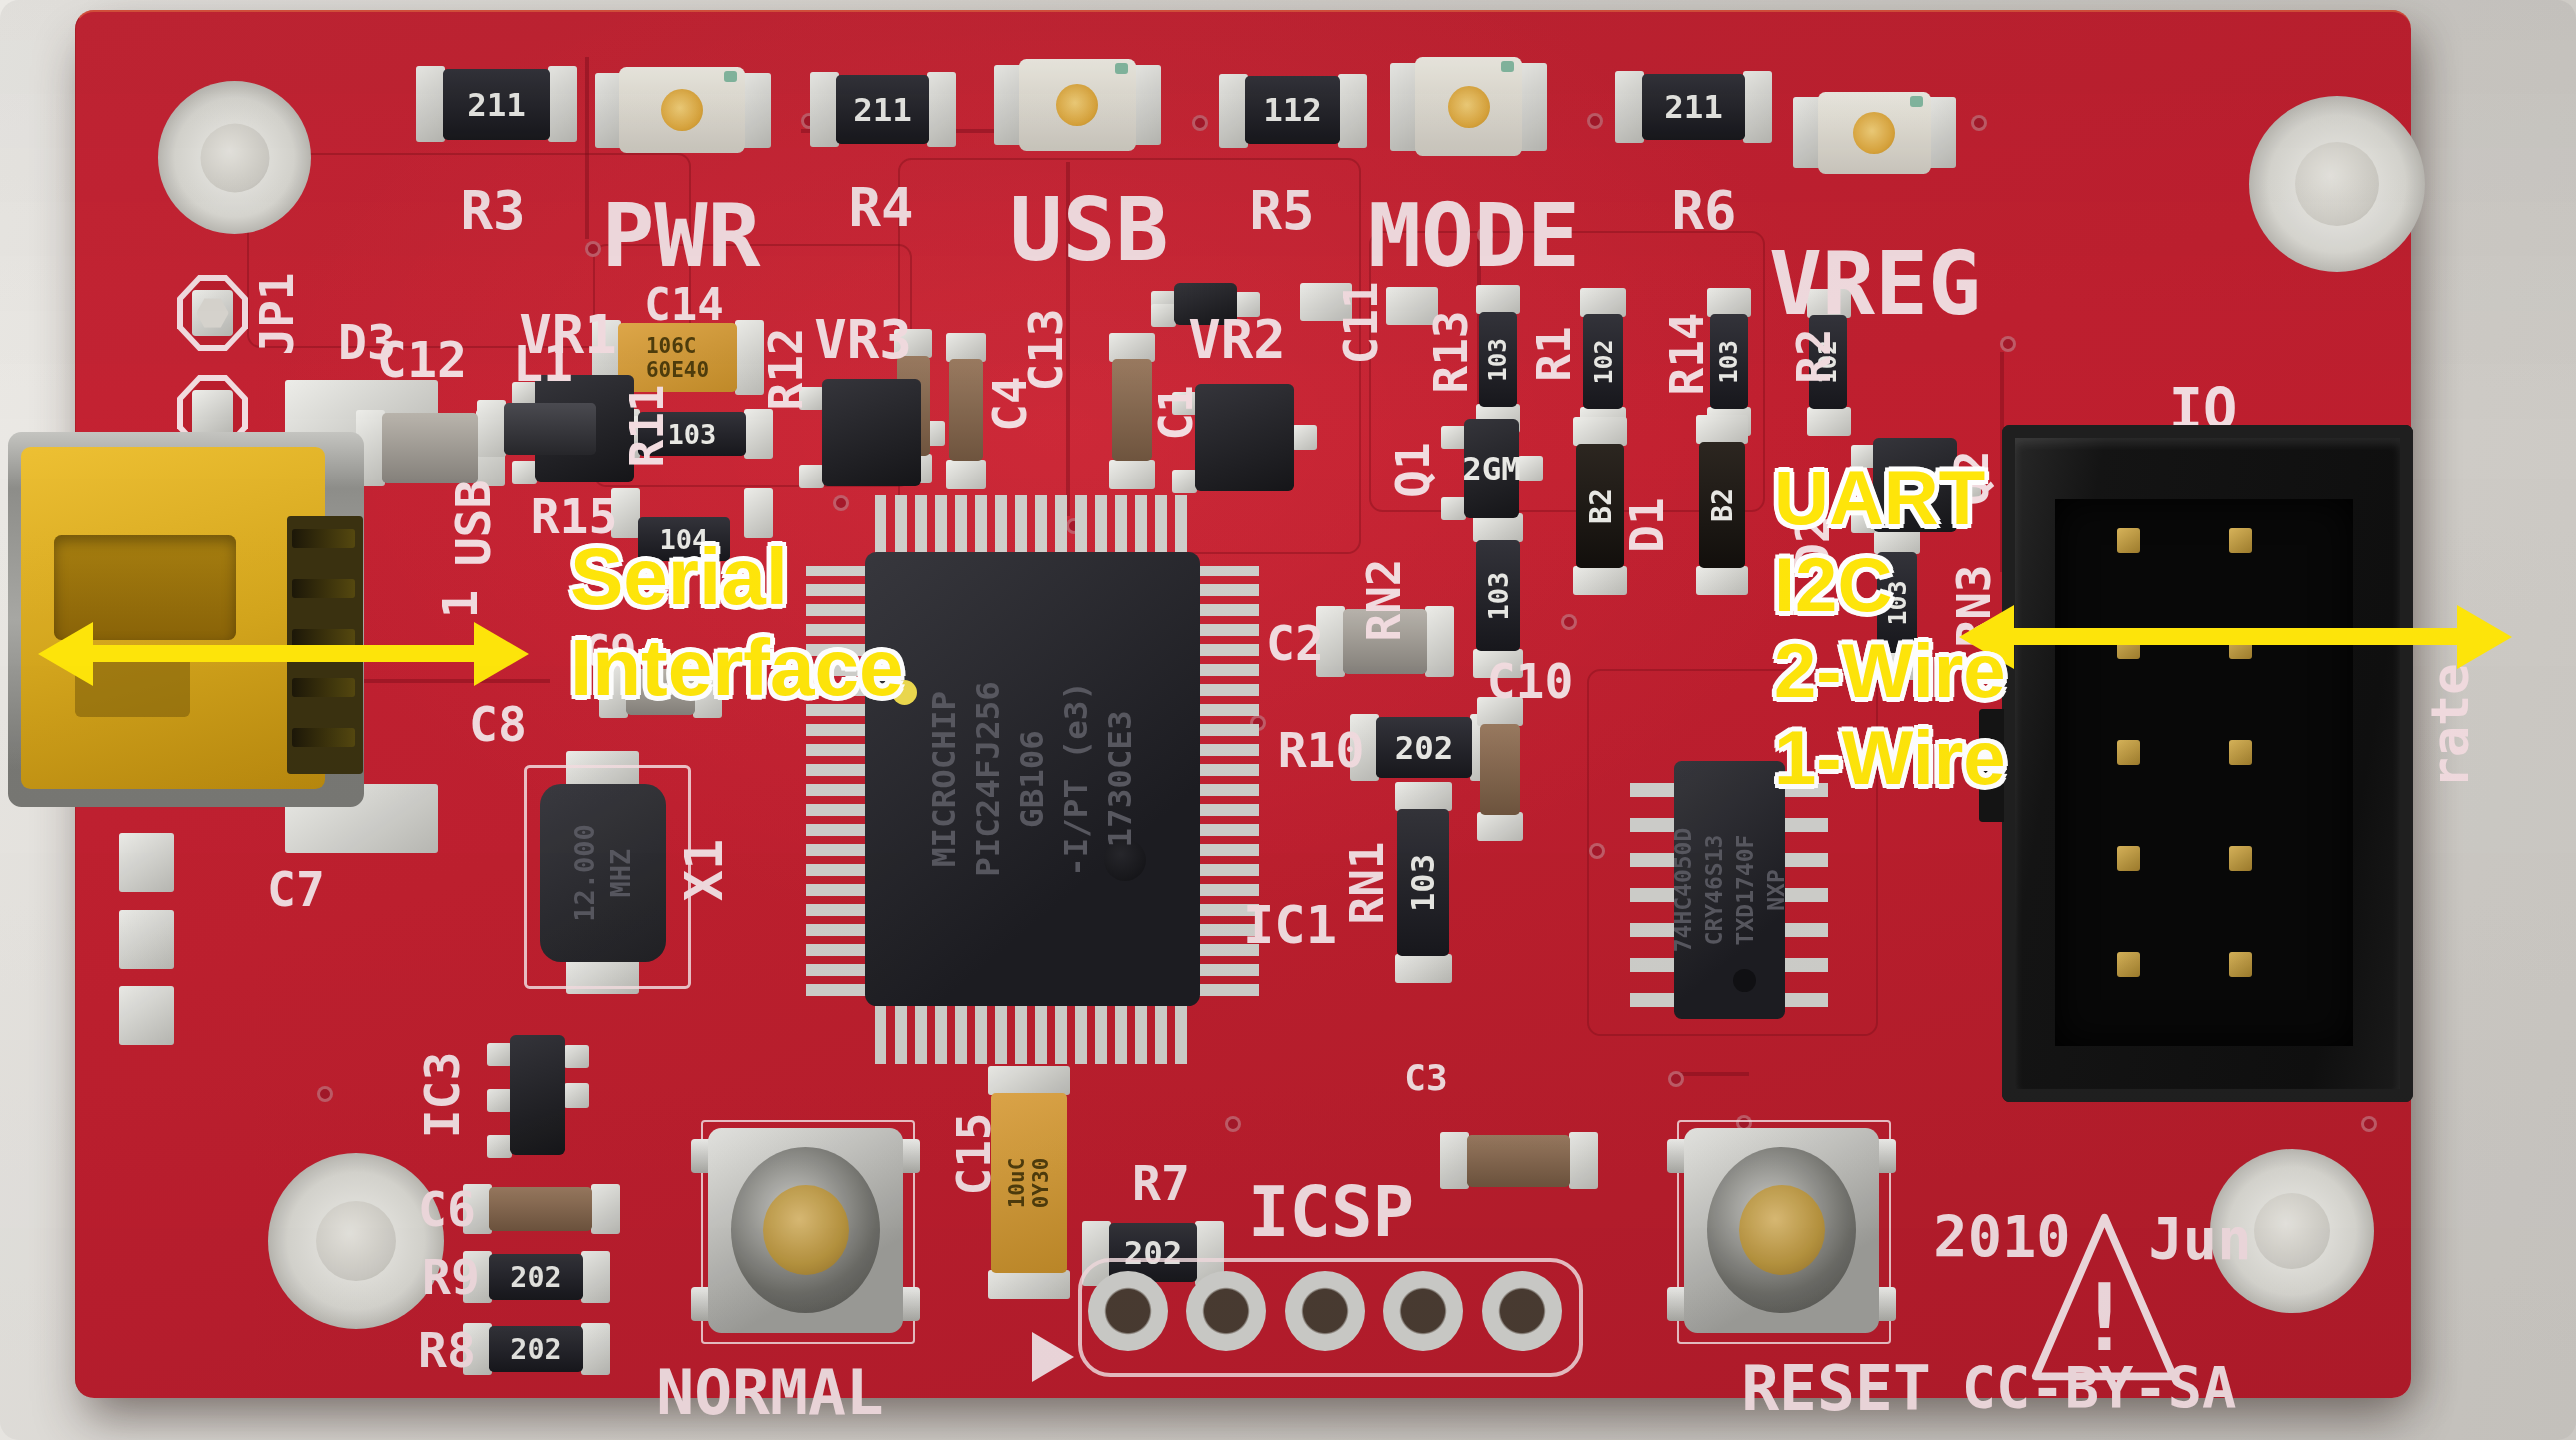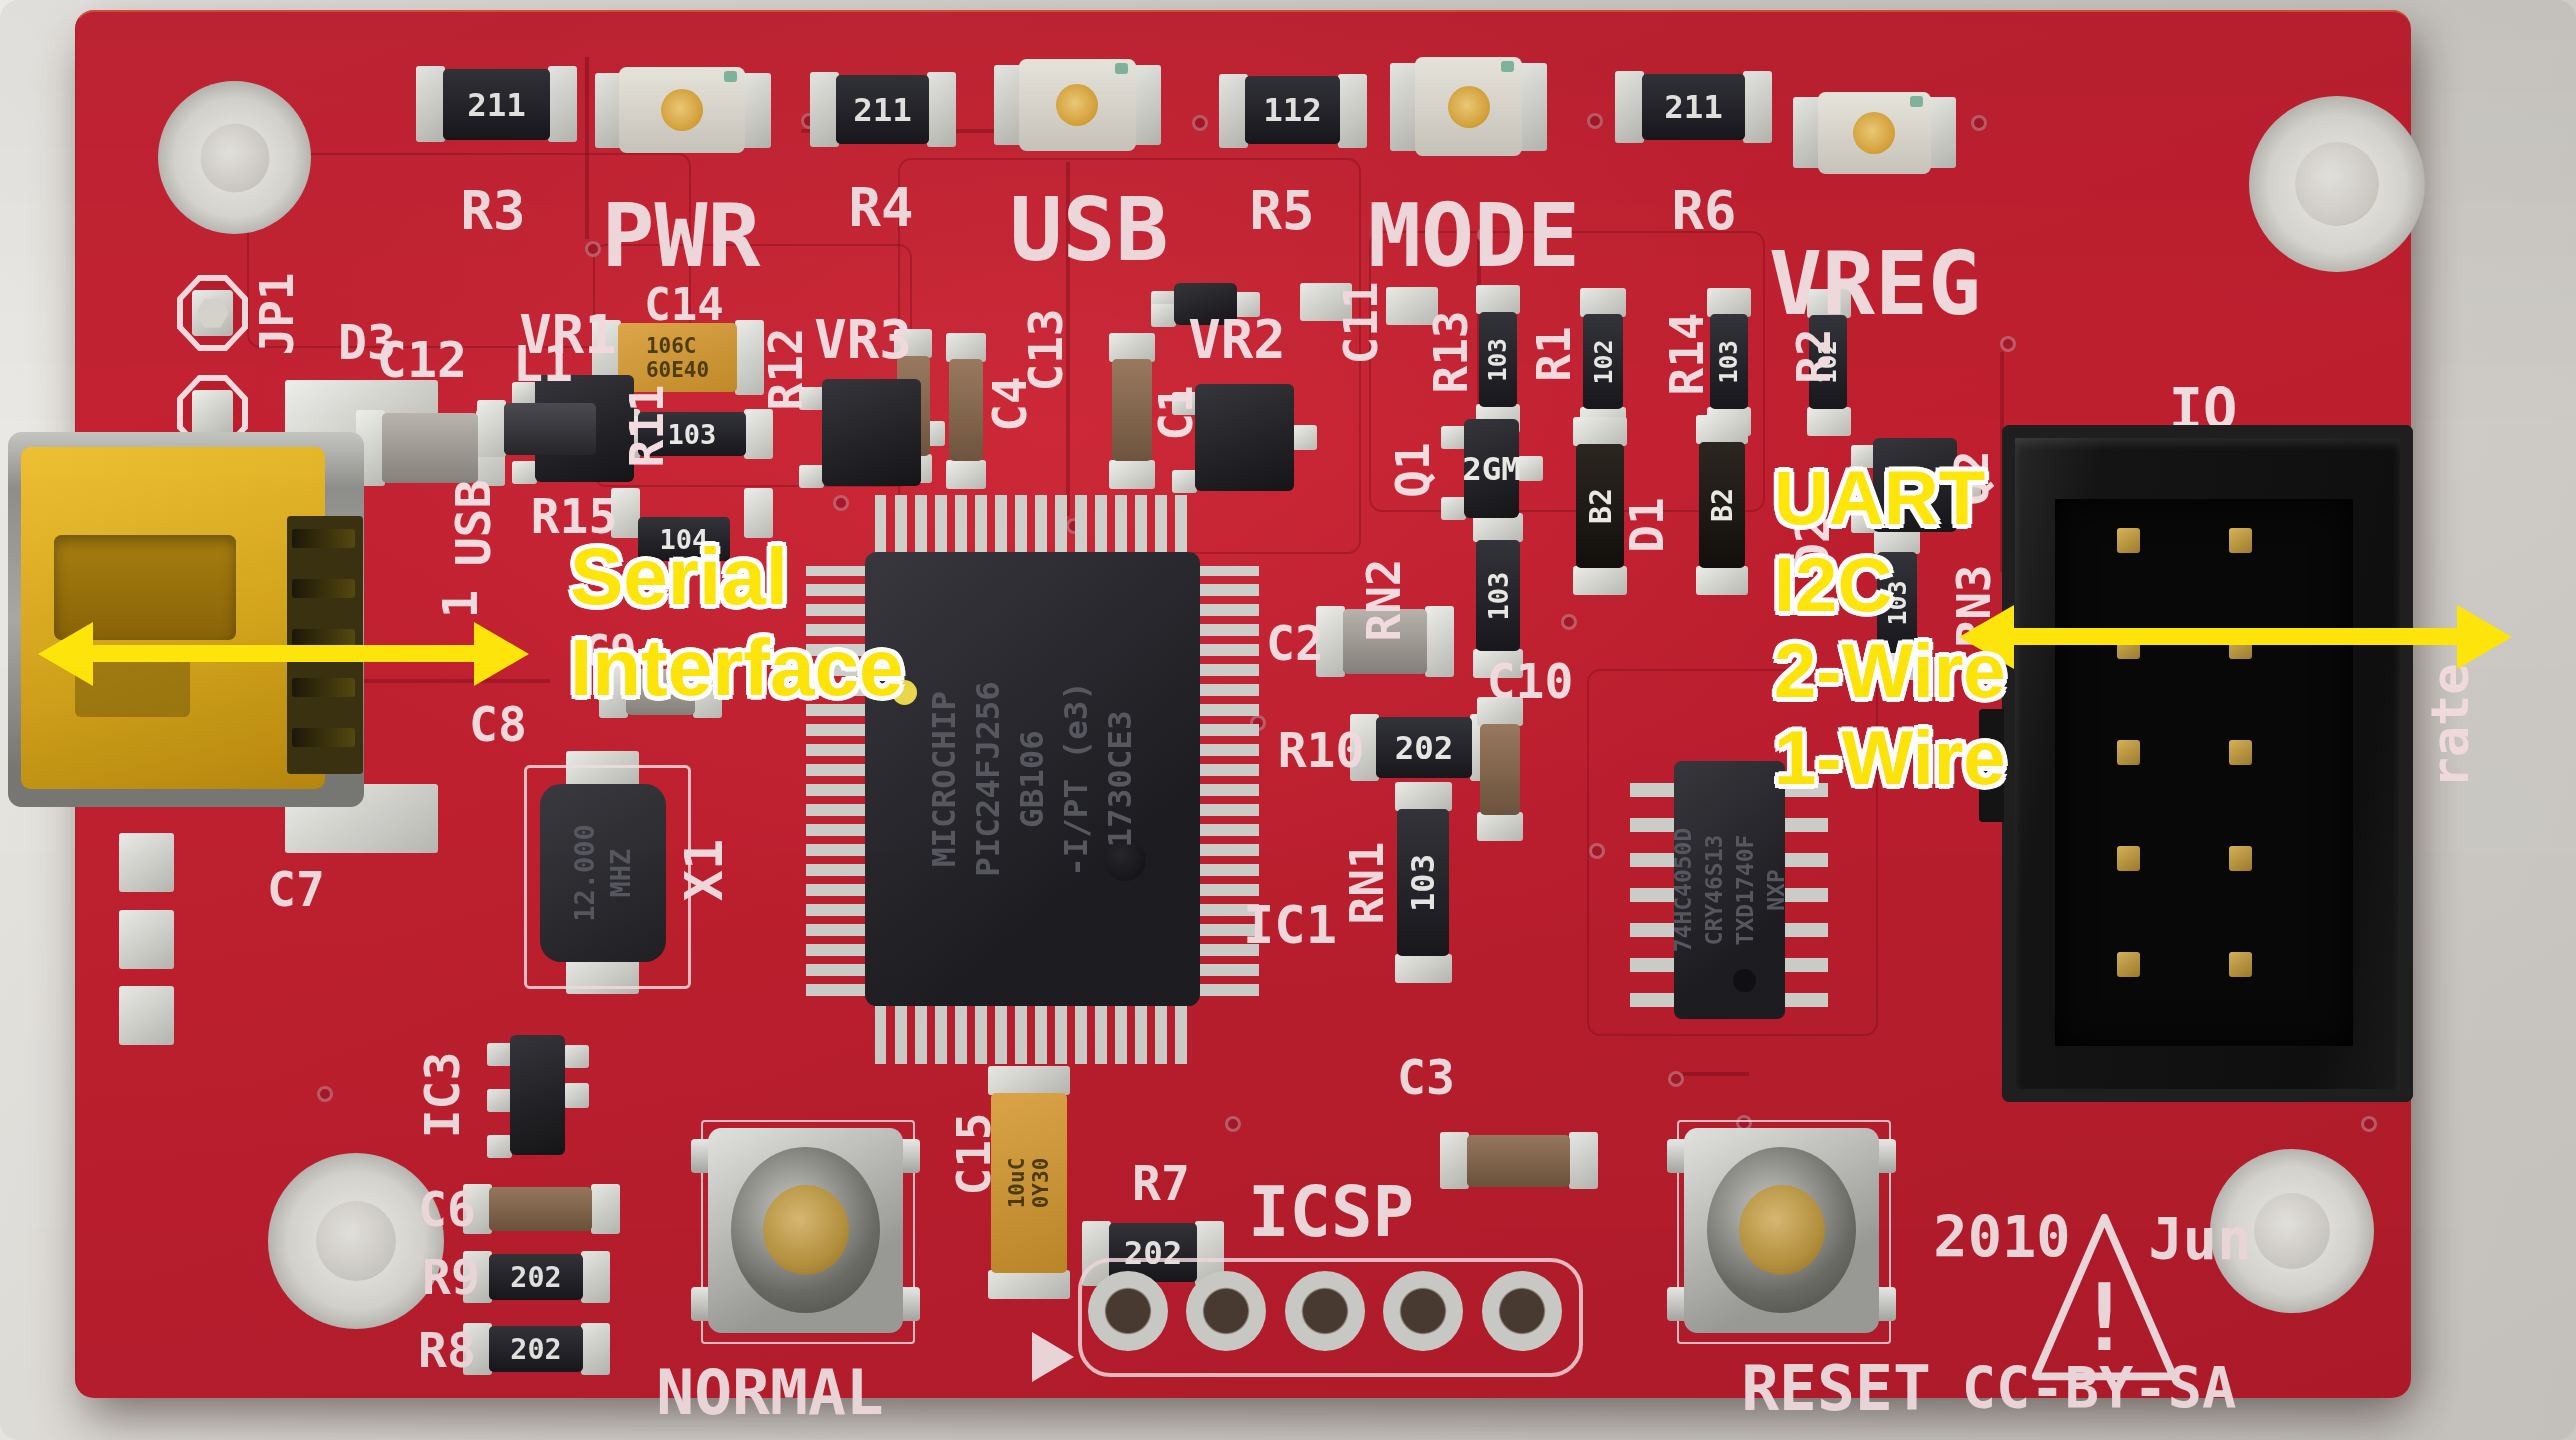--- a/index.html
+++ b/index.html
@@ -179,21 +179,21 @@
       <div class="silk-label" style="font-size: 46px; left: 1413px; top: 470px; transform: translate(-50%, -50%) rotate(-90deg);">Q1</div>
       <div class="silk-label" style="font-size: 46px; left: 1972px; top: 478px; transform: translate(-50%, -50%) rotate(-90deg);">Q2</div>
       <div class="silk-label" style="font-size: 46px; left: 1647px; top: 525px; transform: translate(-50%, -50%) rotate(-90deg);">D1</div>
       <div class="silk-label" style="font-size: 46px; left: 1813px; top: 543px; transform: translate(-50%, -50%) rotate(-90deg);">D2</div>
       <div class="silk-label" style="font-size: 46px; left: 1384px; top: 600px; transform: translate(-50%, -50%) rotate(-90deg);">RN2</div>
       <div class="silk-label" style="font-size: 46px; left: 1974px; top: 606px; transform: translate(-50%, -50%) rotate(-90deg);">RN3</div>
       <div class="silk-label" style="font-size: 46px; left: 1367px; top: 883px; transform: translate(-50%, -50%) rotate(-90deg);">RN1</div>
       <div class="silk-label" style="font-size: 48px; left: 1295px; top: 643px; transform: translate(-50%, -50%);">C2</div>
       <div class="silk-label" style="font-size: 48px; left: 1530px; top: 681px; transform: translate(-50%, -50%);">C10</div>
       <div class="silk-label" style="font-size: 48px; left: 1321px; top: 750px; transform: translate(-50%, -50%);">R10</div>
-      <div class="silk-label" style="font-size: 48px; left: 1426px; top: 1077px; transform: translate(-50%, -50%);">C3</div>
+      <div class="silk-label" style="font-size: 36px; left: 1426px; top: 1077px; transform: translate(-50%, -50%);">C3</div>
       <div class="silk-label" style="font-size: 52px; left: 1290px; top: 925px; transform: translate(-50%, -50%);">IC1</div>
       <div class="silk-label" style="font-size: 48px; left: 442px; top: 1095px; transform: translate(-50%, -50%) rotate(-90deg);">IC3</div>
       <div class="silk-label" style="font-size: 48px; left: 447px; top: 1209px; transform: translate(-50%, -50%);">C6</div>
       <div class="silk-label" style="font-size: 48px; left: 451px; top: 1277px; transform: translate(-50%, -50%);">R9</div>
       <div class="silk-label" style="font-size: 48px; left: 447px; top: 1350px; transform: translate(-50%, -50%);">R8</div>
       <div class="silk-label" style="font-size: 46px; left: 974px; top: 1154px; transform: translate(-50%, -50%) rotate(-90deg);">C15</div>
       <div class="silk-label" style="font-size: 48px; left: 1161px; top: 1183px; transform: translate(-50%, -50%);">R7</div>
       <div class="silk-label" style="font-size: 69px; left: 1331px; top: 1212px; transform: translate(-50%, -50%);">ICSP</div>
       <div class="silk-label" style="font-size: 63px; left: 770px; top: 1392px; transform: translate(-50%, -50%);">NORMAL</div>
       <div class="silk-label" style="font-size: 63px; left: 1836px; top: 1388px; transform: translate(-50%, -50%);">RESET</div>

